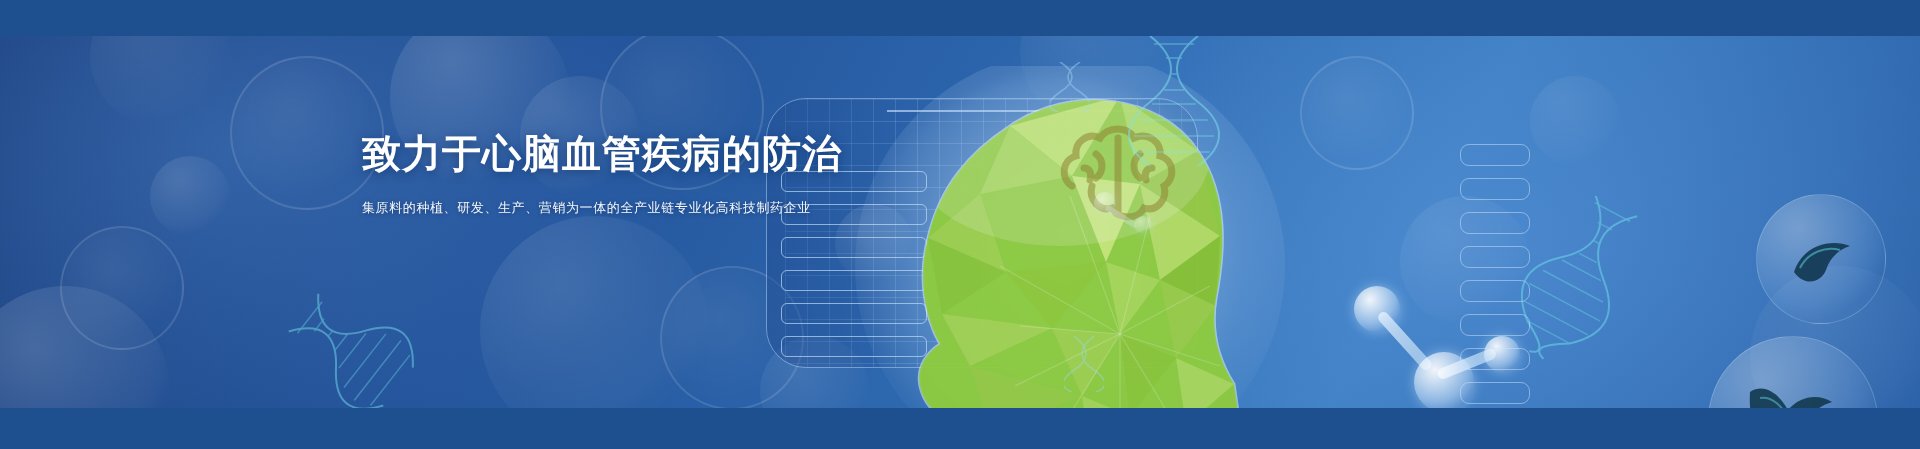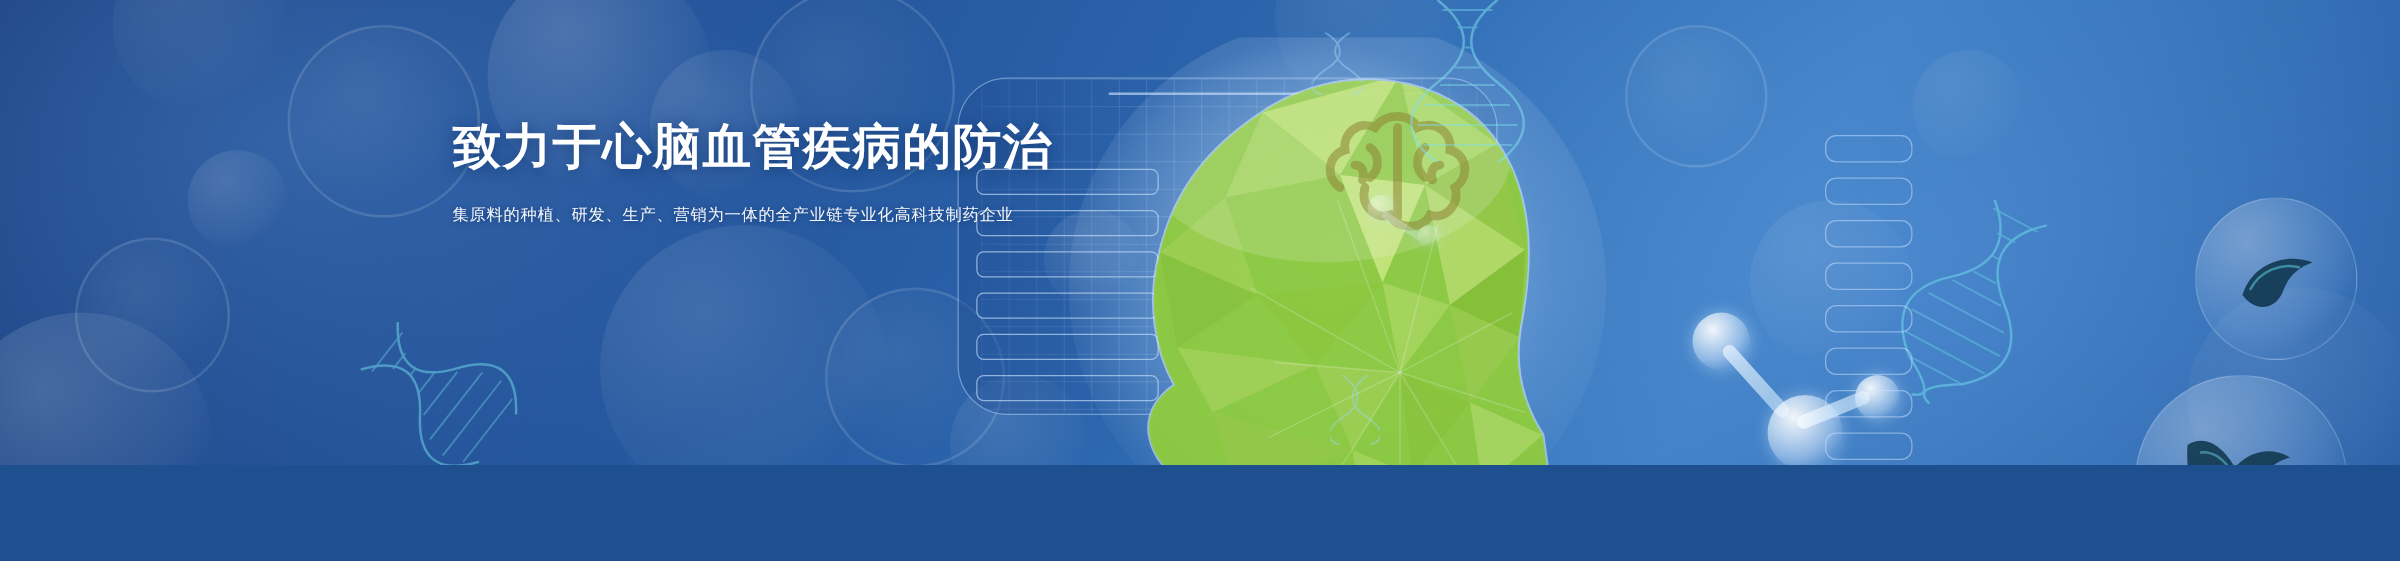--- a/index.html
+++ b/index.html
@@ -7,20 +7,21 @@
     width:1920px;height:449px;overflow:hidden;
     font-family:"Liberation Sans","DejaVu Sans",sans-serif;
     background:#1e4f8f;
   }
   .banner{
     position:relative;width:1920px;height:372px;overflow:hidden;
     background:
       radial-gradient(ellipse 900px 600px at 78% 55%, rgba(90,150,220,.55) 0%, rgba(60,110,185,0) 62%),
       radial-gradient(ellipse 700px 500px at 12% 30%, rgba(72,125,195,.50) 0%, rgba(40,85,160,0) 65%),
       linear-gradient(118deg,#1b3f7d 0%, #23539a 28%, #2f6bb2 55%, #3b7cc0 72%, #2a5fa6 100%);
+    margin-top: 36px;
   }
 
   
   .bok{position:absolute;border-radius:50%;pointer-events:none;}
   .bok.fill{background:radial-gradient(circle at 35% 30%, rgba(255,255,255,.16), rgba(255,255,255,.045) 60%, rgba(255,255,255,0) 72%);}
   .bok.ring{border:2px solid rgba(255,255,255,.13);background:radial-gradient(circle at 40% 35%, rgba(255,255,255,.07), rgba(255,255,255,0) 70%);}
 
   
   .hud{
     position:absolute;left:766px;top:62px;width:430px;height:268px;

